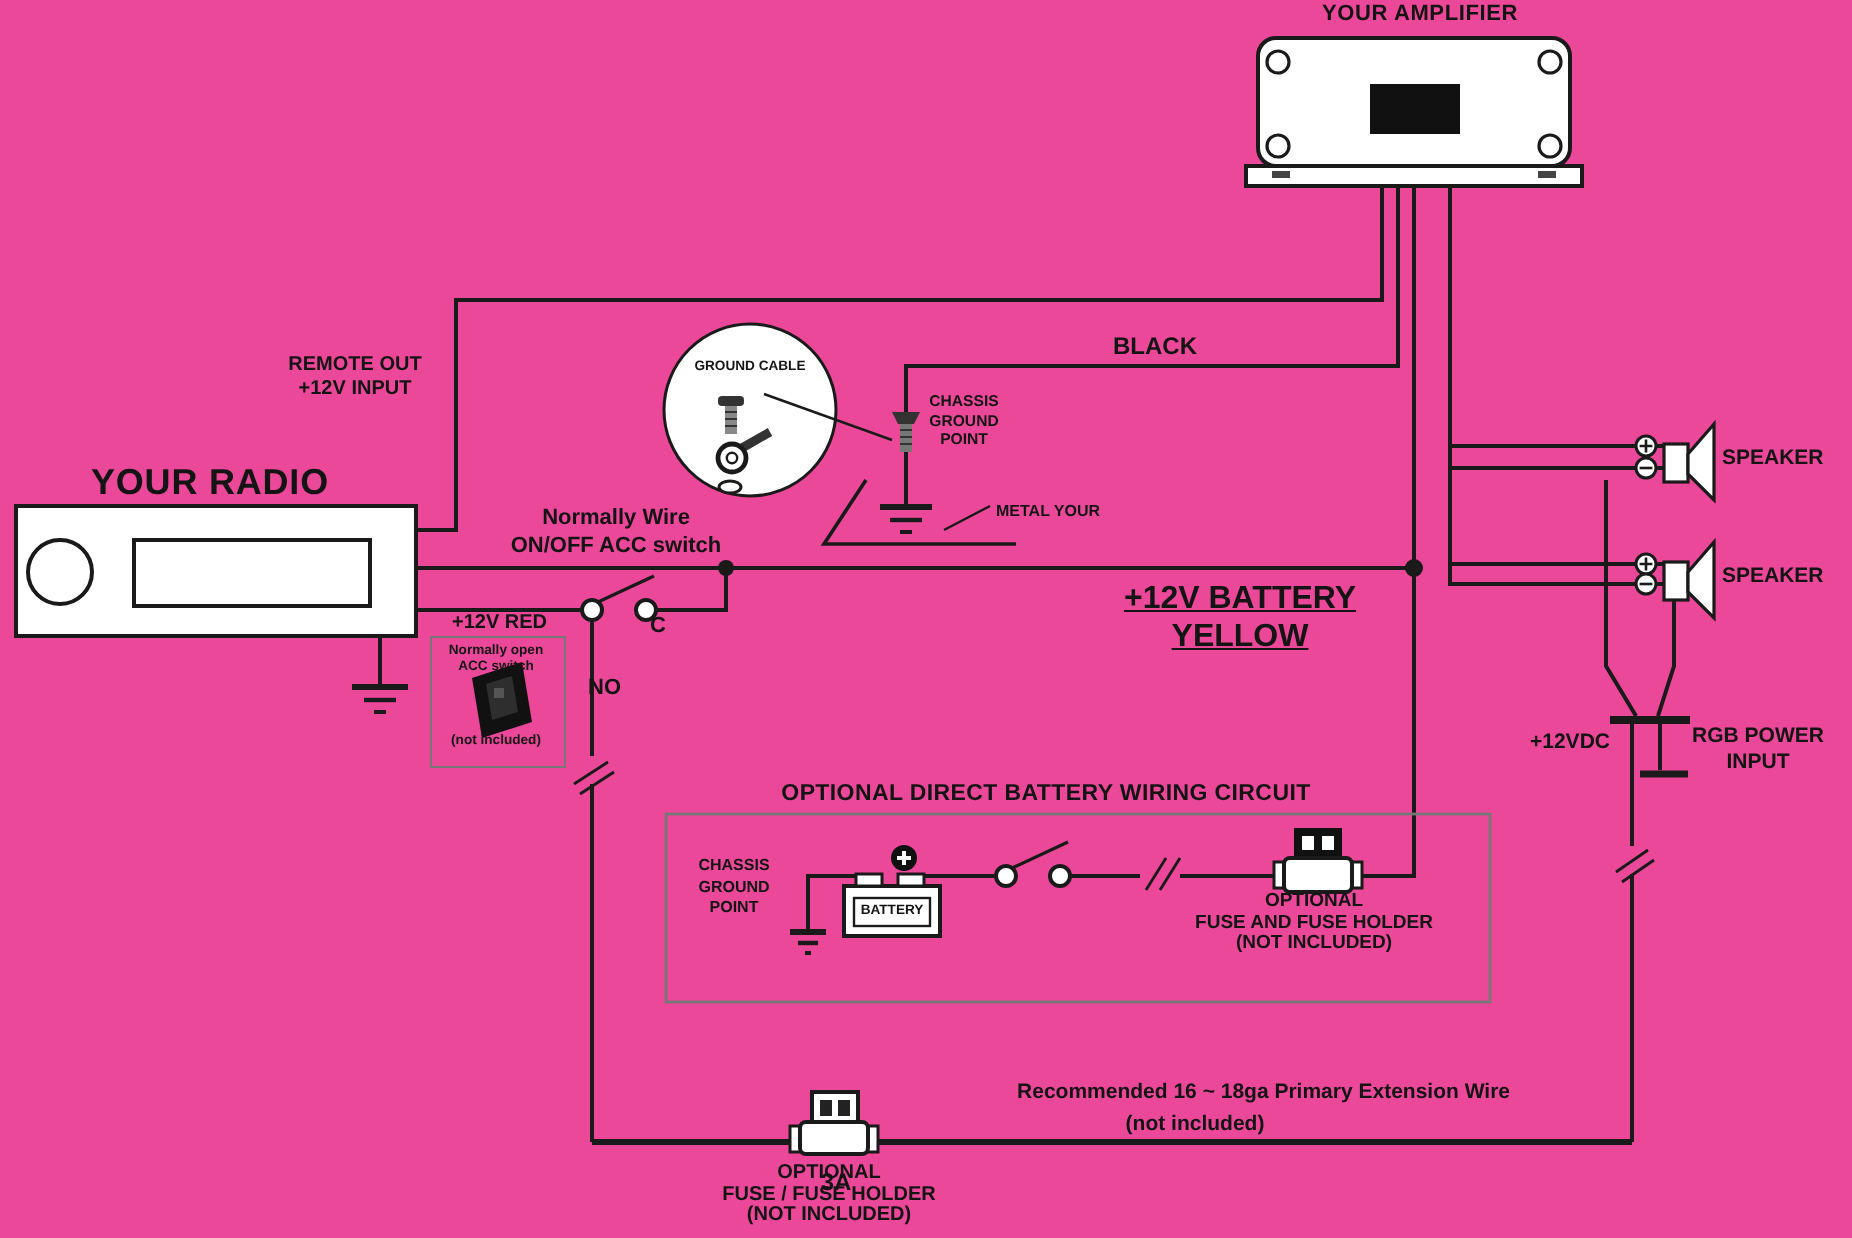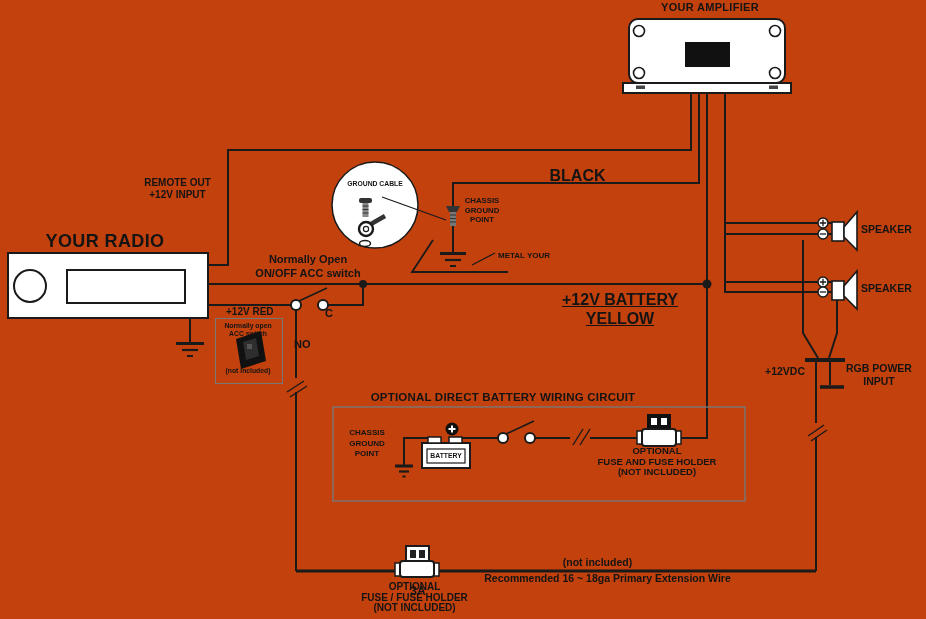--- a/index.html
+++ b/index.html
@@ -1,16 +1,16 @@
 <!DOCTYPE html>
 <html><head>
 <meta charset="utf-8">
 <style>
   html,body{margin:0;padding:0;background:#fff;}
-  #stage{position:relative;width:926px;height:619px;background:#c2410c;overflow:hidden;
+  #stage{position:relative;width:926px;height:619px;background:#ec4899;overflow:hidden;
          font-family:"Liberation Sans",sans-serif;}
   #art{position:absolute;left:0;top:0;}
   .lbl{position:absolute;font-weight:bold;color:#141414;white-space:pre-line;
        font-family:"Liberation Sans",sans-serif;line-height:1.2;}
   .ctr{text-align:center;}
   .box{position:absolute;border:1px solid #777;background:#fff;}
 </style>
 </head>
 <body>
 
@@ -196,48 +196,48 @@
     <rect x="247" y="344" width="5" height="5" fill="#555"></rect>
   </g>
 </svg>
 
 <div class="box" style="left:215px;top:318px;width:66px;height:64px;background:transparent;"></div>
 
 <div class="lbl ctr" style="left:625px;top:1px;width:170px;font-size:11px;letter-spacing:.3px;">YOUR AMPLIFIER</div>
 <div class="lbl ctr" style="left:15px;top:231px;width:180px;font-size:18px;letter-spacing:.4px;">YOUR RADIO</div>
 <div class="lbl ctr" style="left:125px;top:177px;width:105px;font-size:10px;">REMOTE OUT
 +12V INPUT</div>
-<div class="lbl ctr" style="left:545px;top:166px;width:65px;font-size:16px;">BLACK</div>
+<div class="lbl ctr" style="left:545px;top:166px;width:65px;font-size:12px;">BLACK</div>
 <div class="lbl ctr" style="left:341px;top:180px;width:68px;font-size:6.8px;">GROUND CABLE</div>
 <div class="lbl ctr" style="left:454px;top:196px;width:56px;font-size:7.8px;line-height:9.5px;">CHASSIS
 GROUND
 POINT</div>
 <div class="lbl" style="left:498px;top:251px;font-size:8px;white-space:nowrap;">METAL YOUR</div>
-<div class="lbl ctr" style="left:230px;top:253px;width:156px;font-size:11px;line-height:13.5px;">Normally Open
+<div class="lbl ctr" style="left:230px;top:253px;width:156px;font-size:11px;line-height:13.5px;">Normally Wire
 ON/OFF ACC switch</div>
 <div class="lbl" style="left:226px;top:306px;font-size:10px;white-space:nowrap;">+12V RED</div>
 <div class="lbl" style="left:294px;top:307px;font-size:11px;margin-top:31px;">NO</div>
 <div class="lbl" style="left:325px;top:307px;font-size:11px;">C</div>
 <div class="lbl ctr" style="left:540px;top:290px;width:160px;font-size:16px;text-decoration:underline;">+12V BATTERY YELLOW</div>
 <div class="lbl" style="left:861px;top:223px;font-size:10.5px;">SPEAKER</div>
 <div class="lbl" style="left:861px;top:282px;font-size:10.5px;">SPEAKER</div>
 <div class="lbl" style="left:765px;top:365px;font-size:10.5px;text-align:center;">+12VDC</div>
 <div class="lbl ctr" style="left:838px;top:362px;width:82px;font-size:10.5px;line-height:13px;">RGB POWER
 INPUT</div>
 <div class="lbl ctr" style="left:216px;top:322px;width:64px;font-size:6.8px;line-height:8.2px;">Normally open
 ACC switch</div>
 <div class="lbl ctr" style="left:216px;top:367px;width:64px;font-size:6.8px;">(not included)</div>
-<div class="lbl ctr" style="left:328px;top:391px;width:350px;font-size:11.5px;letter-spacing:.2px;">OPTIONAL DIRECT BATTERY WIRING CIRCUIT</div>
+<div class="lbl ctr" style="left:348px;top:391px;width:350px;font-size:11.5px;letter-spacing:.2px;">OPTIONAL DIRECT BATTERY WIRING CIRCUIT</div>
 <div class="lbl ctr" style="left:338px;top:428px;width:58px;font-size:8px;line-height:10.5px;">CHASSIS
 GROUND
 POINT</div>
 <div class="lbl ctr" style="left:427px;top:452px;width:38px;font-size:6.8px;">BATTERY</div>
 <div class="lbl ctr" style="left:573px;top:446px;width:168px;font-size:9.5px;line-height:10.5px;">OPTIONAL
 FUSE AND FUSE HOLDER
 (NOT INCLUDED)</div>
 <div class="lbl ctr" style="left:406px;top:548px;width:24px;font-size:12px;margin-top:36px;">3A</div>
 <div class="lbl ctr" style="left:342px;top:582px;width:145px;font-size:10px;line-height:10.5px;">OPTIONAL
 FUSE / FUSE HOLDER
 (NOT INCLUDED)</div>
-<div class="lbl ctr" style="left:460px;top:572px;width:295px;font-size:10.5px;">Recommended 16 ~ 18ga Primary Extension Wire</div>
+<div class="lbl ctr" style="left:460px;top:540px;width:295px;font-size:10.5px;text-align:right;">Recommended 16 ~ 18ga Primary Extension Wire</div>
 <div class="lbl ctr" style="left:450px;top:556px;width:295px;font-size:10.5px;">(not included)</div>
 
 </div>
 
 </body></html>

